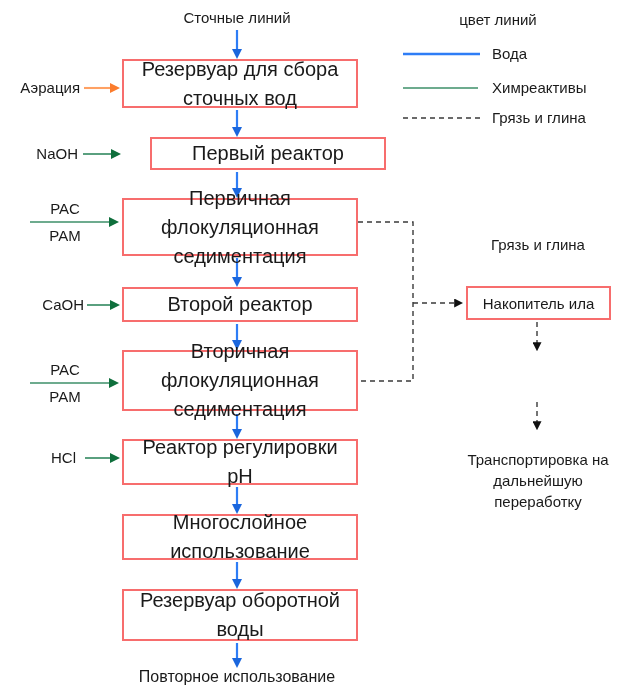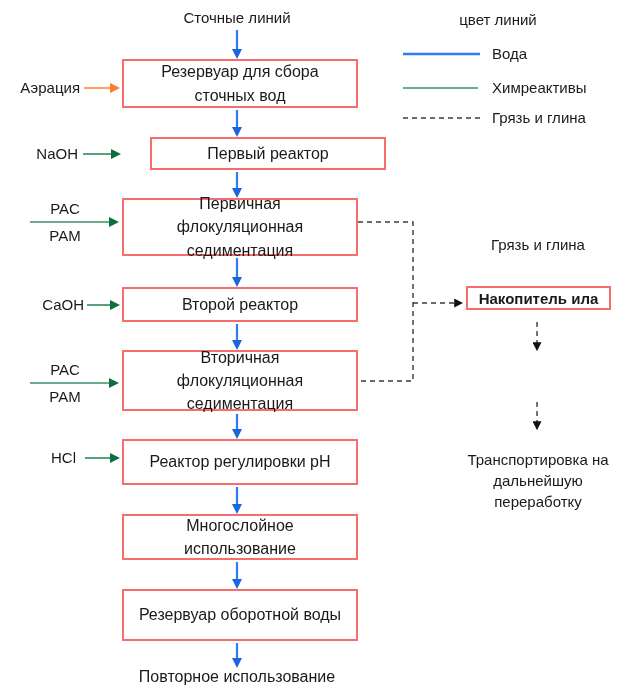--- a/index.html
+++ b/index.html
@@ -17,21 +17,21 @@
     position: absolute;
     left: 122px;
     width: 236px;
     box-sizing: border-box;
     border: 2px solid #f76d6d;
     background: #ffffff;
     display: flex;
     align-items: center;
     justify-content: center;
     text-align: center;
-    font-size: 16px;
+    font-size: 20px;
     line-height: 1.45;
     padding: 0 14px;
   }
   .sbox {
     position: absolute;
     box-sizing: border-box;
     border: 2px solid #f76d6d;
     background: #ffffff;
     display: flex;
     align-items: center;
@@ -140,20 +140,20 @@
   <div class="lbl center" style="left:30px; top:361px; width:70px;">PAC</div>
   <div class="lbl center" style="left:30px; top:388px; width:70px;">PAM</div>
   <div class="lbl right" style="left:0;  top:449px; width:76px;">HCl</div>
 
   <div class="lbl center" style="left:438px; top:11px; width:120px;">цвет линий</div>
   <div class="lbl" style="left:492px; top:45px;">Вода</div>
   <div class="lbl" style="left:492px; top:79px;">Химреактивы</div>
   <div class="lbl" style="left:492px; top:109px;">Грязь и глина</div>
 
   <div class="lbl center" style="left:458px; top:236px; width:160px;">Грязь и глина</div>
-  <div class="sbox" style="left: 466px; top: 286px; width: 145px; height: 24px; border-color: rgb(247, 109, 109); font-weight: bold;">
+  <div class="sbox" style="left: 466px; top: 286px; width: 145px; height: 34px; border-color: rgb(247, 109, 109);">
     <span>Накопитель ила</span>
   </div>
   <div class="lbl center" style="left:458px; top:437px; width:160px; line-height:21px;margin-top:12px;">Транспортировка на дальнейшую переработку</div>
 
   <div class="lbl center" style="left:137px; top:668px; width:200px; font-size:16px;">Повторное использование</div>
 
 </div>
 
 </body></html>

